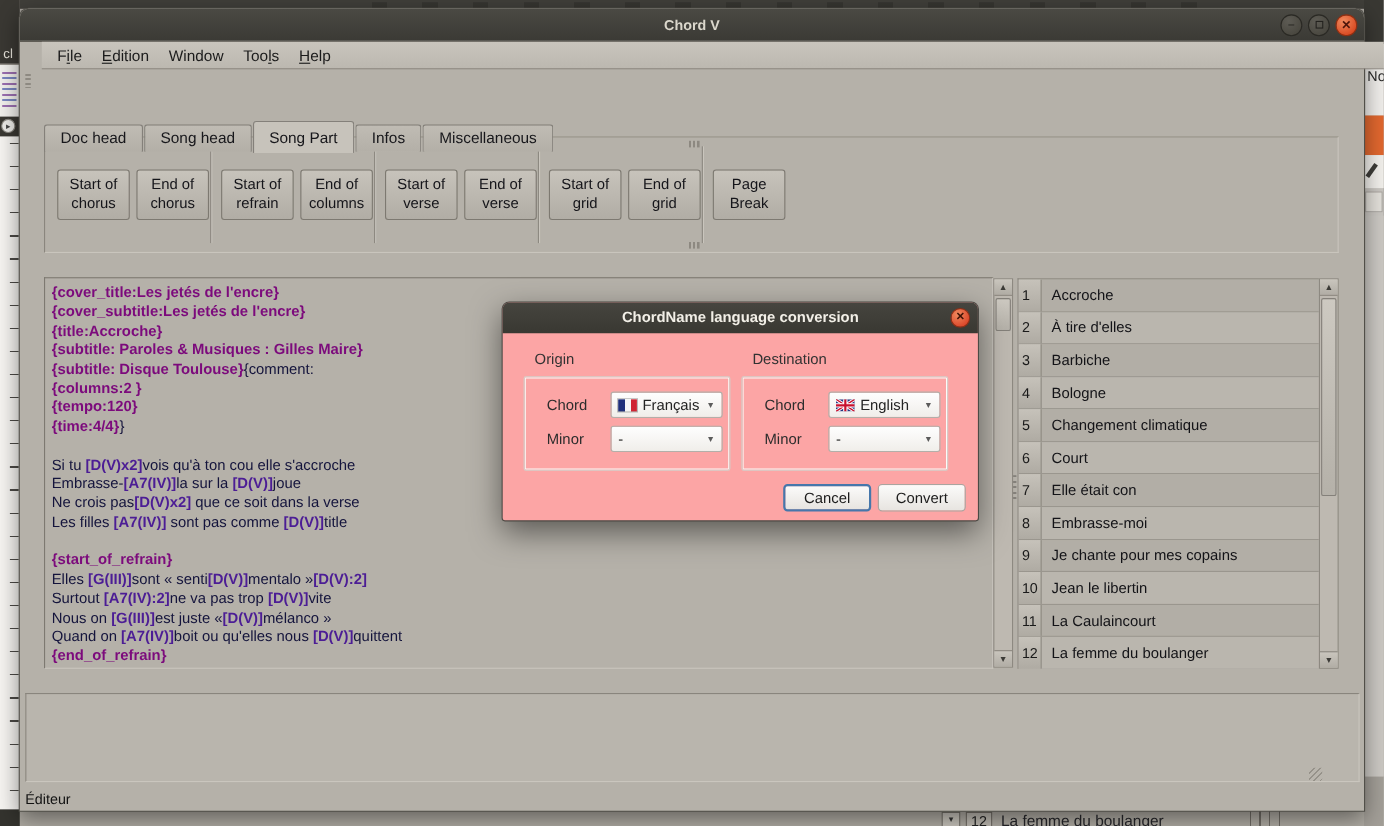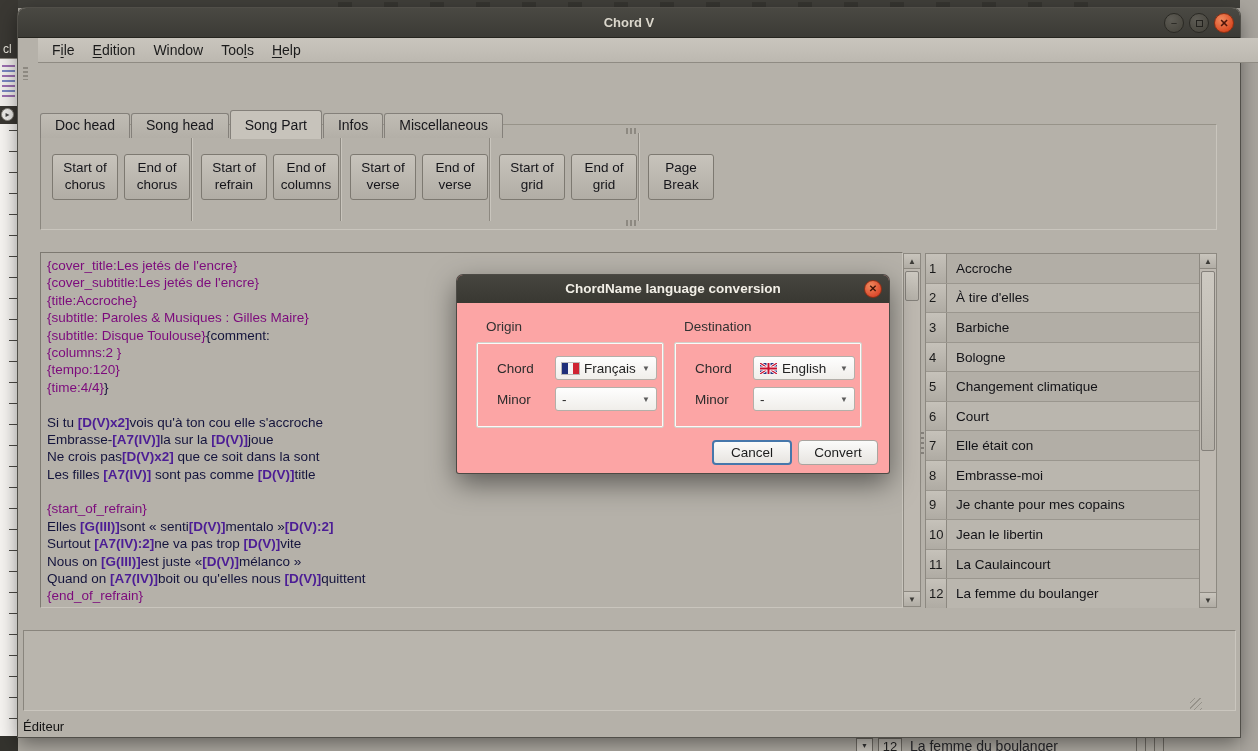--- a/index.html
+++ b/index.html
@@ -83,21 +83,21 @@
   .tb-sep { width:0; height:88px; border-left:1px solid #8d8981; border-right:1px solid #c9c5bd; margin:0 8px 0 1px; }
   .tf-dots { position:absolute; left:585px; width:10px; height:6px;
     background:repeating-linear-gradient(to right,#8d8981 0 2px,transparent 2px 4px); }
   .tf-dots.t { top:3px; } .tf-dots.b { bottom:3px; }
 
   
   #editor { position:absolute; left:22px; top:244px; width:863px; height:356px; overflow:hidden;
     border:1px solid; border-color:#7d7971 #c9c5bd #c9c5bd #7d7971; background:#b5b1a9;
     padding:4px 0 0 6px; font-size:13.5px; line-height:17.4px; cursor:text; }
   .ln { height:17.4px; white-space:pre; }
-  .dir   { color:#7c0a7c; font-weight:normal; }
+  .dir   { color:#7c0a7c; font-weight:bold; }
   .chord { color:#4c1d95; font-weight:bold; }
   .lyric { color:#14143c; }
 
   
   .sbar { position:absolute; width:18px; background:#beb9b1; border:1px solid #8d8981; }
   .sb-btn { position:absolute; left:0; width:16px; height:15px; text-align:center; font-size:8px; color:#3c3b37;
     line-height:15px; background:linear-gradient(#c9c5bd,#b1ada5); border-bottom:1px solid #8d8981; }
   .sb-btn.down { bottom:0; border-bottom:none; border-top:1px solid #8d8981; }
   .sb-thumb { position:absolute; left:1px; width:14px; background:linear-gradient(#cdc9c1,#b5b1a9);
     border:1px solid #84807a; border-radius:2px; }
@@ -163,20 +163,31 @@
 <div id="screen">
 
   <div class="frag-left">
     <div class="frag-left-title">cl</div>
     <div class="frag-left-doc"></div>
     <div class="frag-left-iconbtn">▸</div>
     <div class="frag-left-ruler"></div>
     <div class="frag-left-bottom"></div>
   </div>
   <div class="frag-top"></div>
+  <div class="frag-right">
+    <div class="fr-dark"></div>
+    <div class="fr-white">
+      <div class="fr-no">No</div>
+    </div>
+    <div class="fr-orange"></div>
+    <div class="fr-brush"></div>
+    <div class="fr-btn"></div>
+    <div class="fr-low"></div>
+    <div class="fr-bot"></div>
+  </div>
   <div class="frag-bottom">
     <div class="fb-combo">▼</div>
     <div class="fb-num">12</div>
     <div class="fb-title">La femme du boulanger</div>
     <div class="fb-lines"></div>
   </div>
 
   <div class="window">
     <div class="titlebar">
       <div class="title">Chord V</div>
@@ -239,21 +250,21 @@
         <div class="ln"><span class="dir">{cover_subtitle:Les jetés de l'encre}</span></div>
         <div class="ln"><span class="dir">{title:Accroche}</span></div>
         <div class="ln"><span class="dir">{subtitle: Paroles &amp; Musiques : Gilles Maire}</span></div>
         <div class="ln"><span class="dir">{subtitle: Disque Toulouse}</span><span class="lyric">{comment:</span></div>
         <div class="ln"><span class="dir">{columns:2 }</span></div>
         <div class="ln"><span class="dir">{tempo:120}</span></div>
         <div class="ln"><span class="dir">{time:4/4}</span><span class="lyric">}</span></div>
         <div class="ln"></div>
         <div class="ln"><span class="lyric">Si tu </span><span class="chord">[D(V)x2]</span><span class="lyric">vois qu'à ton cou elle s'accroche</span></div>
         <div class="ln"><span class="lyric">Embrasse-</span><span class="chord">[A7(IV)]</span><span class="lyric">la sur la </span><span class="chord">[D(V)]</span><span class="lyric">joue</span></div>
-        <div class="ln"><span class="lyric">Ne crois pas</span><span class="chord">[D(V)x2]</span><span class="lyric"> que ce soit dans la sont</span></div>
+        <div class="ln"><span class="lyric">Ne crois pas</span><span class="chord">[D(V)x2]</span><span class="lyric"> que ce soit dans la verse</span></div>
         <div class="ln"><span class="lyric">Les filles </span><span class="chord">[A7(IV)]</span><span class="lyric"> sont pas comme </span><span class="chord">[D(V)]</span><span class="lyric">title</span></div>
         <div class="ln"></div>
         <div class="ln"><span class="dir">{start_of_refrain}</span></div>
         <div class="ln"><span class="lyric">Elles </span><span class="chord">[G(III)]</span><span class="lyric">sont « senti</span><span class="chord">[D(V)]</span><span class="lyric">mentalo »</span><span class="chord">[D(V):2]</span></div>
         <div class="ln"><span class="lyric">Surtout </span><span class="chord">[A7(IV):2]</span><span class="lyric">ne va pas trop </span><span class="chord">[D(V)]</span><span class="lyric">vite</span></div>
         <div class="ln"><span class="lyric">Nous on </span><span class="chord">[G(III)]</span><span class="lyric">est juste «</span><span class="chord">[D(V)]</span><span class="lyric">mélanco »</span></div>
         <div class="ln"><span class="lyric">Quand on </span><span class="chord">[A7(IV)]</span><span class="lyric">boit ou qu'elles nous </span><span class="chord">[D(V)]</span><span class="lyric">quittent</span></div>
         <div class="ln"><span class="dir">{end_of_refrain}</span></div>
       </div>
 

